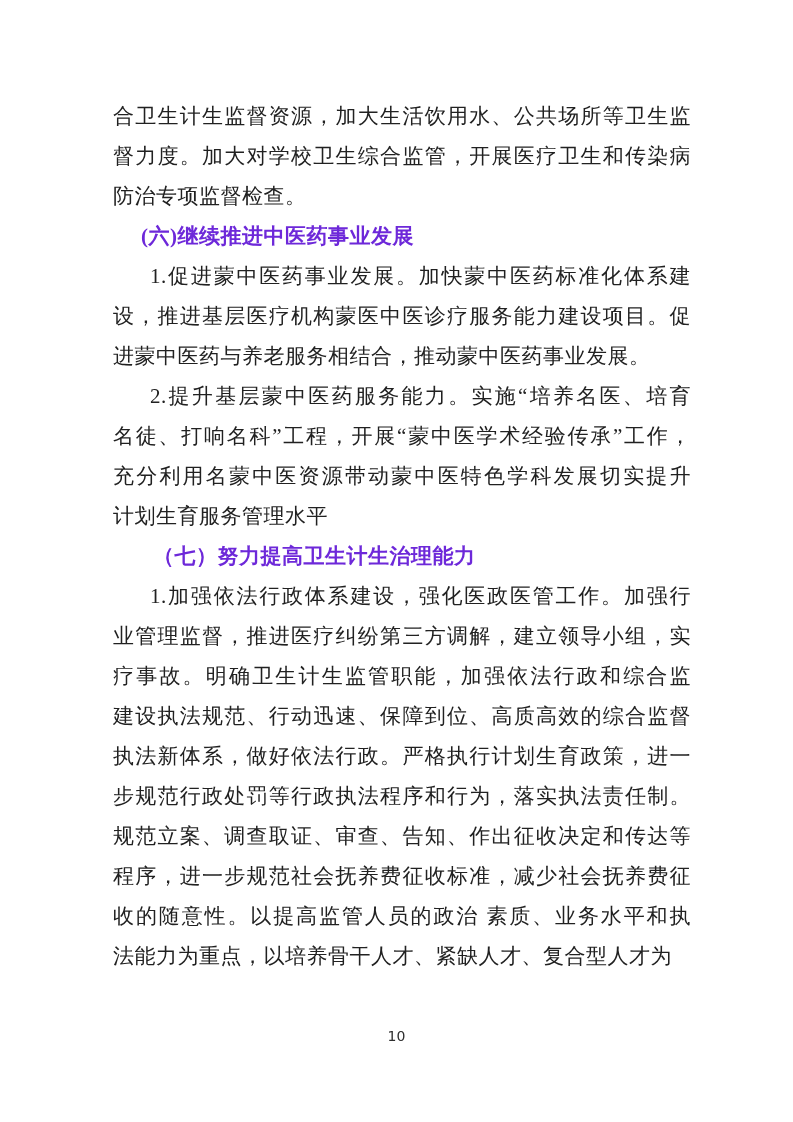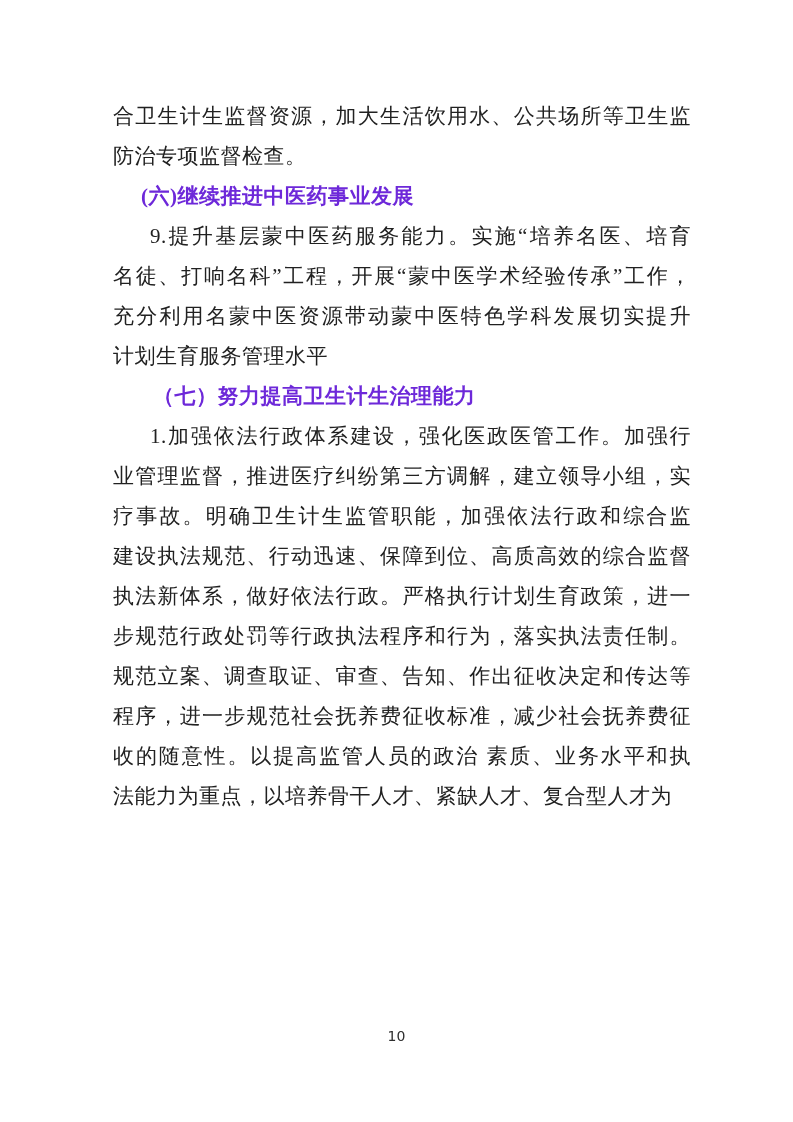--- a/index.html
+++ b/index.html
@@ -66,27 +66,33 @@
     font-family: "DejaVu Sans", "Liberation Sans", sans-serif;
   }
 </style>
 </head>
 <body>
 
 <div class="page">
   <div class="text-column">
       <div class="block body-continuation">
         <div class="line">合卫生计生监督资源，加大生活饮用水、公共场所等卫生监</div>
+        <div class="line">督力度。加大对学校卫生综合监管，开展医疗卫生和传染病</div>
         <div class="line last">防治专项监督检查。</div>
       </div>
       <div class="block heading narrow-paren">
         <div class="line last">(六)继续推进中医药事业发展</div>
       </div>
       <div class="block body">
-        <div class="line">9.提升基层蒙中医药服务能力。实施“培养名医、培育</div>
+        <div class="line">1.促进蒙中医药事业发展。加快蒙中医药标准化体系建</div>
+        <div class="line">设，推进基层医疗机构蒙医中医诊疗服务能力建设项目。促</div>
+        <div class="line last">进蒙中医药与养老服务相结合，推动蒙中医药事业发展。</div>
+      </div>
+      <div class="block body">
+        <div class="line">2.提升基层蒙中医药服务能力。实施“培养名医、培育</div>
         <div class="line">名徒、打响名科”工程，开展“蒙中医学术经验传承”工作，</div>
         <div class="line">充分利用名蒙中医资源带动蒙中医特色学科发展切实提升</div>
         <div class="line last">计划生育服务管理水平</div>
       </div>
       <div class="block heading wide-paren">
         <div class="line last">（七）努力提高卫生计生治理能力</div>
       </div>
       <div class="block body">
         <div class="line">1.加强依法行政体系建设，强化医政医管工作。加强行</div>
         <div class="line">业管理监督，推进医疗纠纷第三方调解，建立领导小组，实</div>

